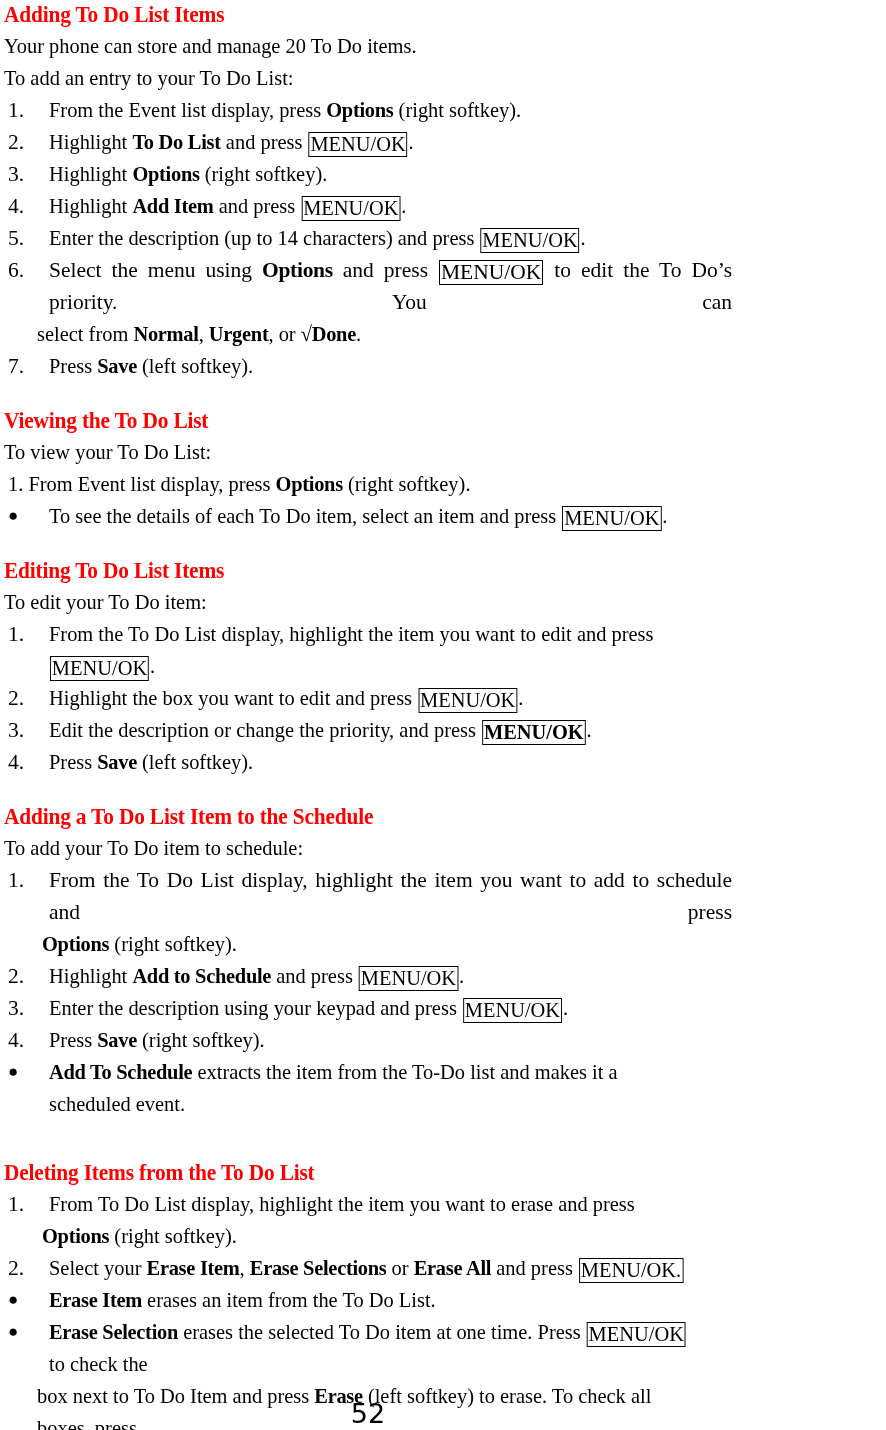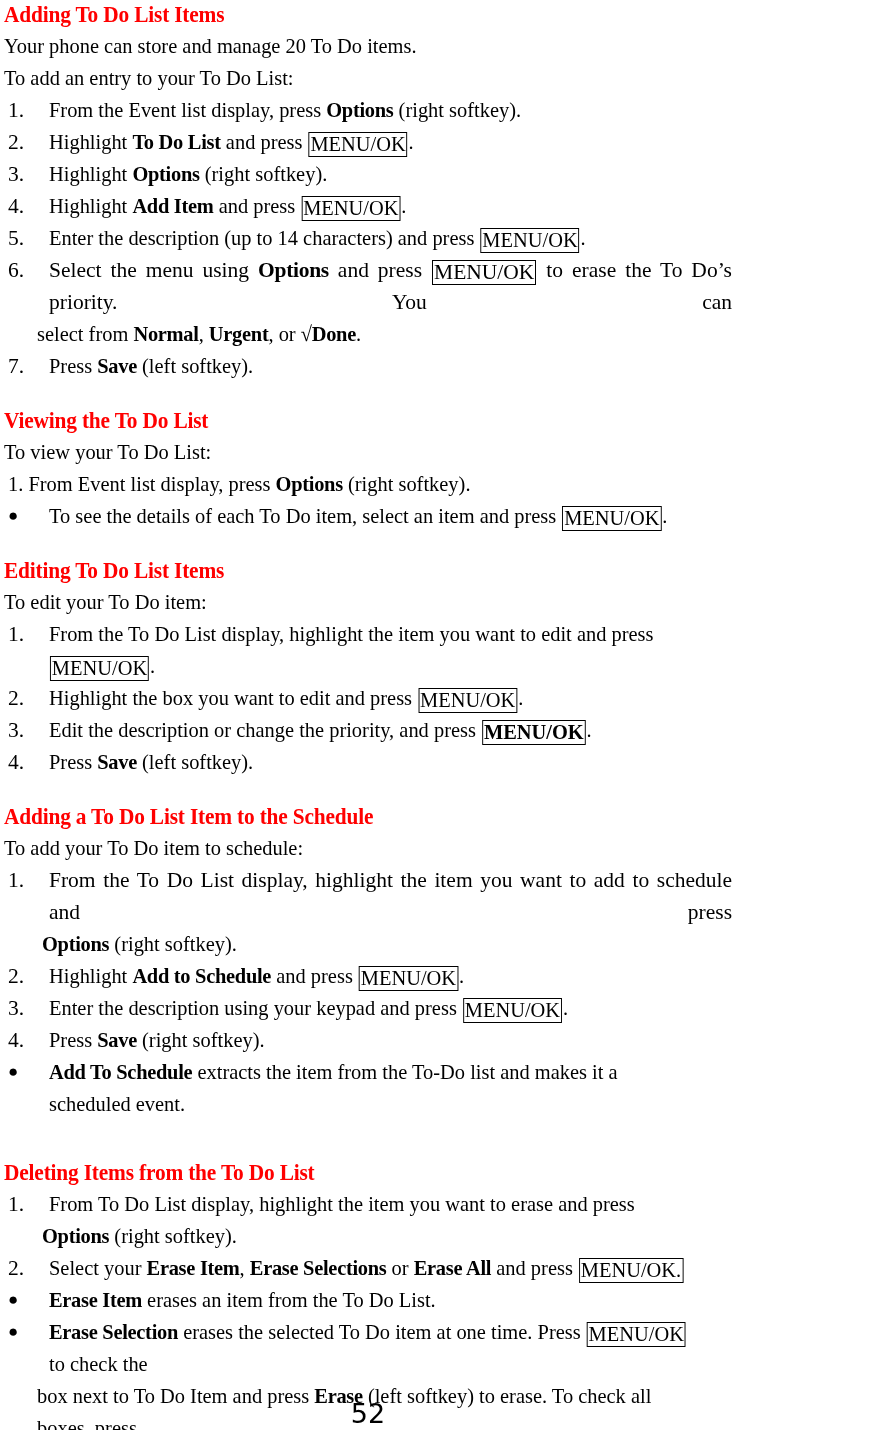--- a/index.html
+++ b/index.html
@@ -139,21 +139,21 @@
       <div class="row">
         <span class="marker">4.</span>
         <span class="rowtext"><span>Highlight </span><b>Add Item</b><span> and press </span><span class="key">MENU/OK</span><span>.</span></span>
       </div>
       <div class="row">
         <span class="marker">5.</span>
         <span class="rowtext"><span>Enter the description (up to 14 characters) and press </span><span class="key">MENU/OK</span><span>.</span></span>
       </div>
       <div class="row justify">
         <span class="marker">6.</span>
-        <span class="rowtext nosquash"><span>Select the menu using </span><b>Options</b><span> and press </span><span class="key">MENU/OK</span><span> to erase the To Do’s priority. You can</span></span>
+        <span class="rowtext nosquash"><span>Select the menu using </span><b>Options</b><span> and press </span><span class="key">MENU/OK</span><span> to edit the To Do’s priority. You can</span></span>
         <span class="cont flat"><span>select from </span><b>Normal</b><span>, </span><b>Urgent</b><span>, or </span><b>√Done</b><span>.</span></span>
       </div>
       <div class="row">
         <span class="marker">7.</span>
         <span class="rowtext"><span>Press </span><b>Save</b><span> (left softkey).</span></span>
       </div>
       <div class="gap-section"></div>
       <h2 class="section-heading" style="color: rgb(255, 0, 0);">Viewing the To Do List</h2>
       <p class="body-line">To view your To Do List:</p>
       <div class="row flush">

